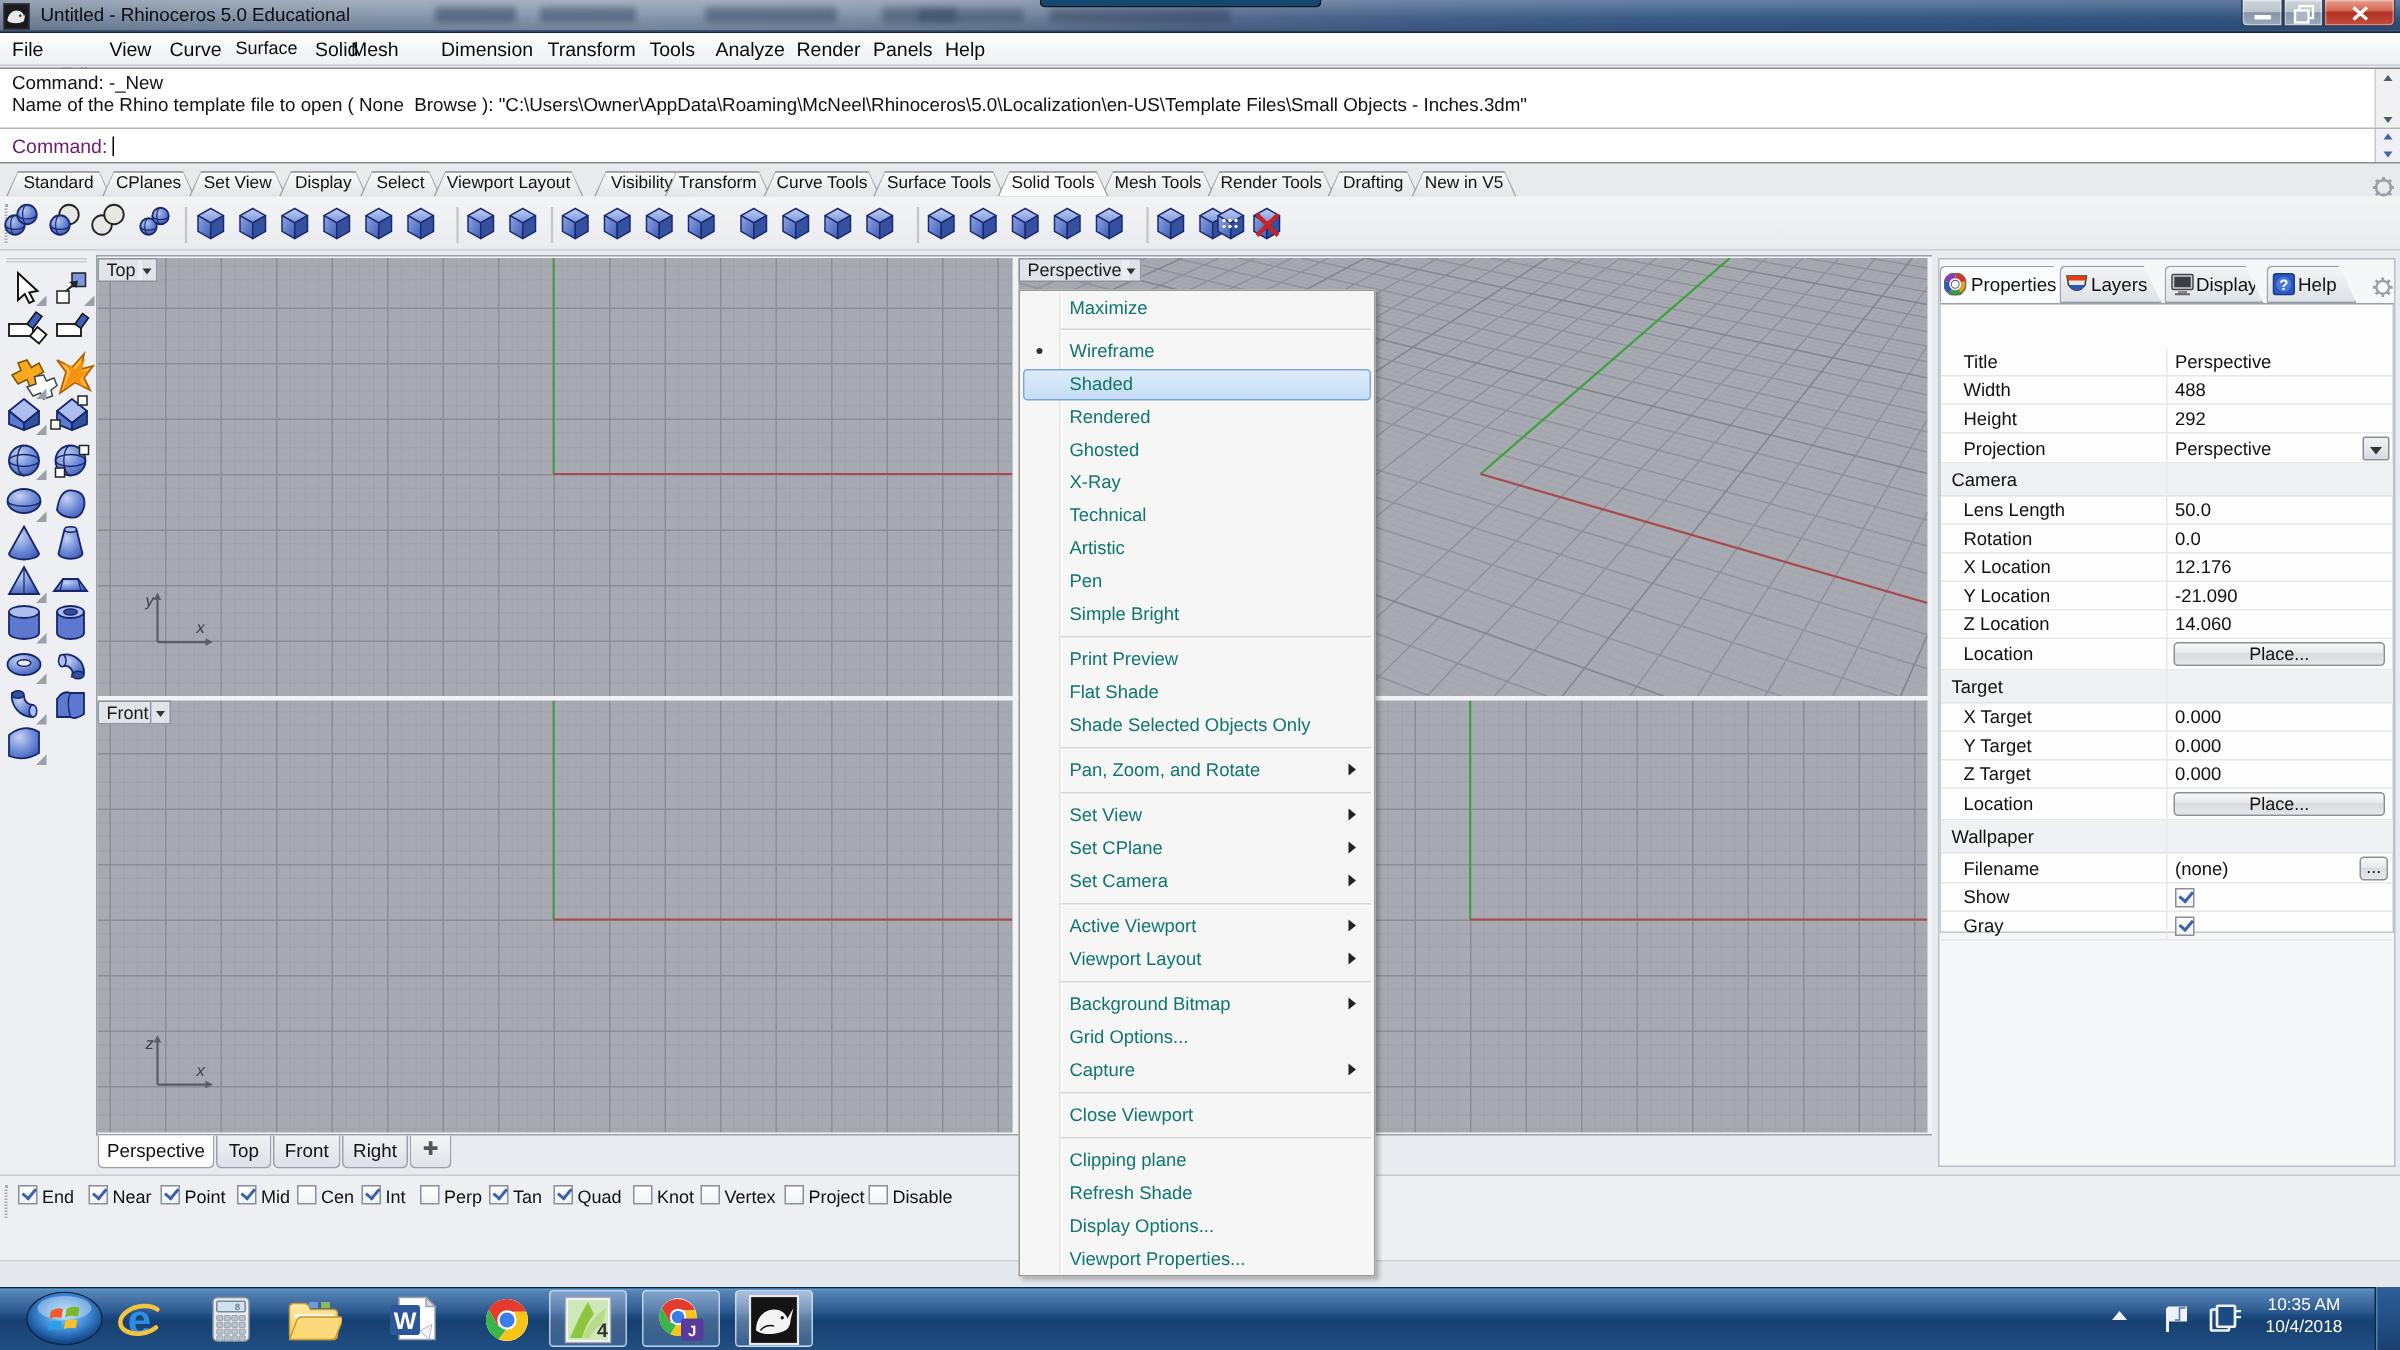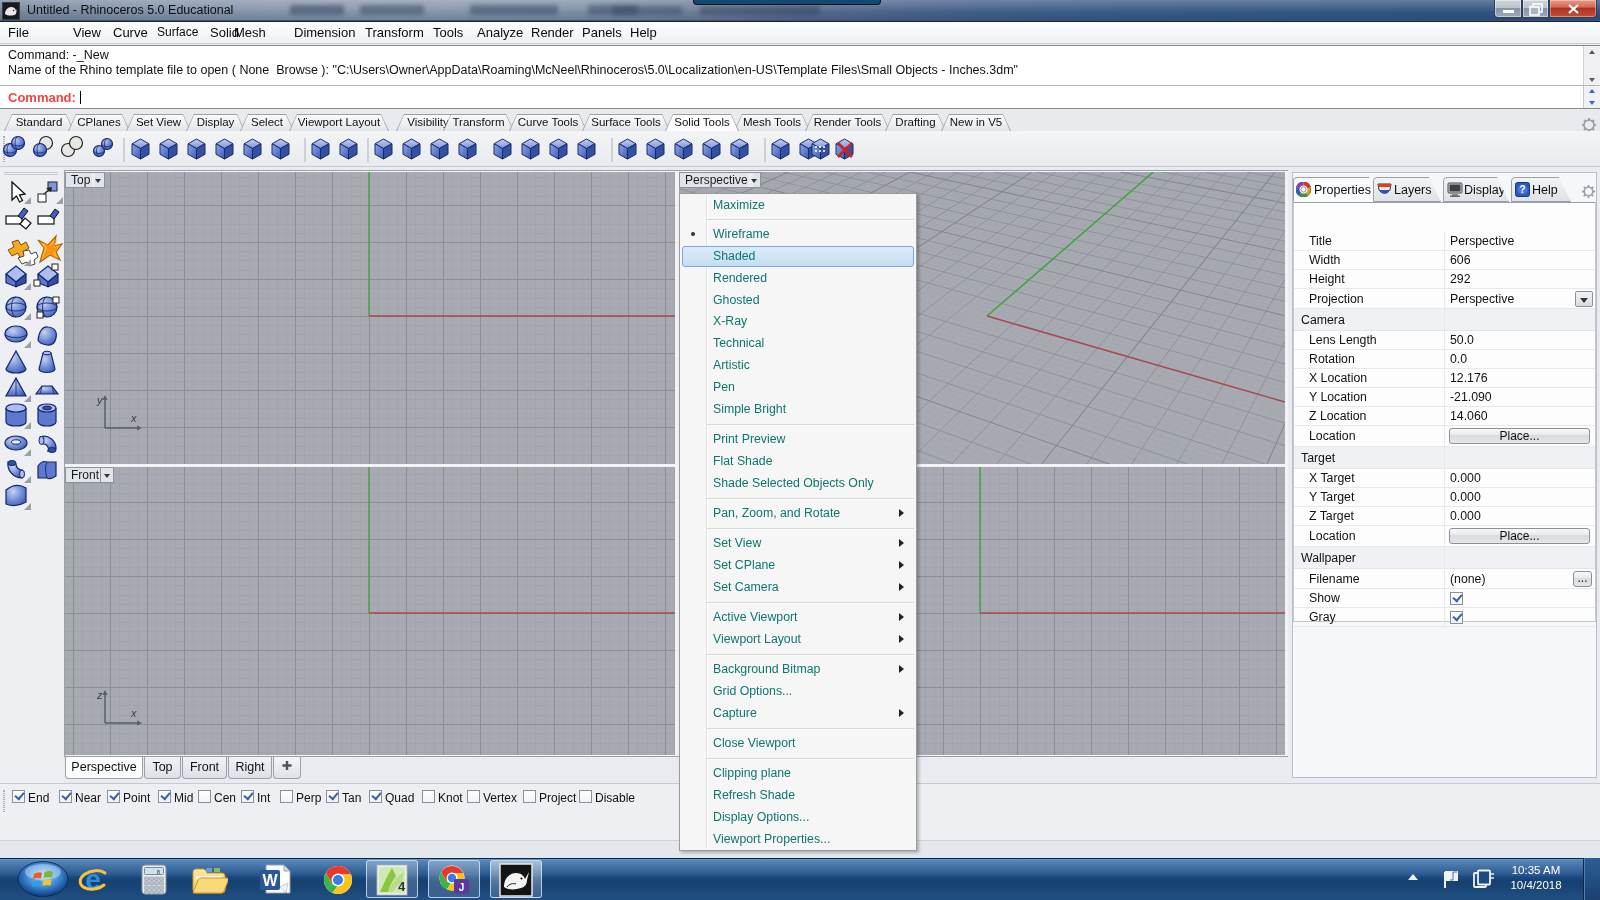--- a/index.html
+++ b/index.html
@@ -73,21 +73,21 @@
 <div class="abs" style="left:0;top:45px;width:1600px;height:40px;background:#fff;border-top:1px solid #898989">
 <div style="position:absolute;left:8px;top:2px;font-size:12.5px;color:#111">Command: -_New</div>
 <div style="position:absolute;left:8px;top:17px;font-size:12.5px;color:#111">Name of the Rhino template file to open ( None&nbsp; Browse ): "C:\Users\Owner\AppData\Roaming\McNeel\Rhinoceros\5.0\Localization\en-US\Template Files\Small Objects - Inches.3dm"</div>
 <div style="position:absolute;right:0;top:0;width:17px;height:40px;background:#f0f0f2;border-left:1px solid #d0d0d0">
 <svg width="16" height="40">
         <path d="M8 4 L11 8 L5 8 Z" fill="#505a66"></path>
         <path d="M8 36 L11 32 L5 32 Z" fill="#505a66"></path>
       </svg></div>
 </div>
 <div class="abs" style="left:0;top:85px;width:1600px;height:24px;background:#fff;border-top:1px solid #b5b5b5;border-bottom:1px solid #898989">
-<div style="position:absolute;left:8px;top:4px;font-size:13px;font-weight:bold;color:#ef4444">Command: <span style="display:inline-block;width:1px;height:13px;background:#000;vertical-align:-2px"></span></div>
+<div style="position:absolute;left:8px;top:4px;font-size:13px;font-weight:normal;color:#701a75">Command: <span style="display:inline-block;width:1px;height:13px;background:#000;vertical-align:-2px"></span></div>
 <div style="position:absolute;right:0;top:0;width:17px;height:22px;background:#eef0f3;border-left:1px solid #c8c8c8">
 <svg width="16" height="22">
         <path d="M8 3 L11 7 L5 7 Z" fill="#3a65b0"></path>
         <path d="M8 19 L11 15 L5 15 Z" fill="#3a65b0"></path>
       </svg></div>
 </div>
 <div class="abs" style="left:0;top:110px;width:1600px;height:21px;background:#e8eaee"></div>
 <div class="tb-tab" style="left:4px;width:70px">
     <i></i>
     <span>Standard</span>
@@ -517,21 +517,21 @@
     </g>
     <circle cx="8" cy="8" r="4.5" fill="none" stroke="#9aa0a8" stroke-width="1.6"></circle>
   </svg>
 <div class="abs" style="left:1293px;top:202px;width:303px;height:420px;background:#fdfdfe;border:1px solid #c3c8cf;border-top:1px solid #9aa0a8">
     <div class="prow" style="top:29px;height:19px">
       <span class="plab">Title</span>
       <span class="pval">Perspective</span>
     </div>
     <div class="prow" style="top:48px;height:19px">
       <span class="plab">Width</span>
-      <span class="pval">606</span>
+      <span class="pval">488</span>
     </div>
     <div class="prow" style="top:67px;height:19px">
       <span class="plab">Height</span>
       <span class="pval">292</span>
     </div>
     <div class="prow" style="top:86px;height:20px">
       <span class="plab">Projection</span>
       <span class="pval">Perspective</span>
       <div style="position:absolute;right:2px;top:2px;width:18px;height:16px;background:linear-gradient(#f2f3f5,#d8dbe0);border:1px solid #8b9097;border-radius:2px">
         <div style="position:absolute;left:4px;top:6px;border:4px solid transparent;border-top:5px solid #333"></div>

